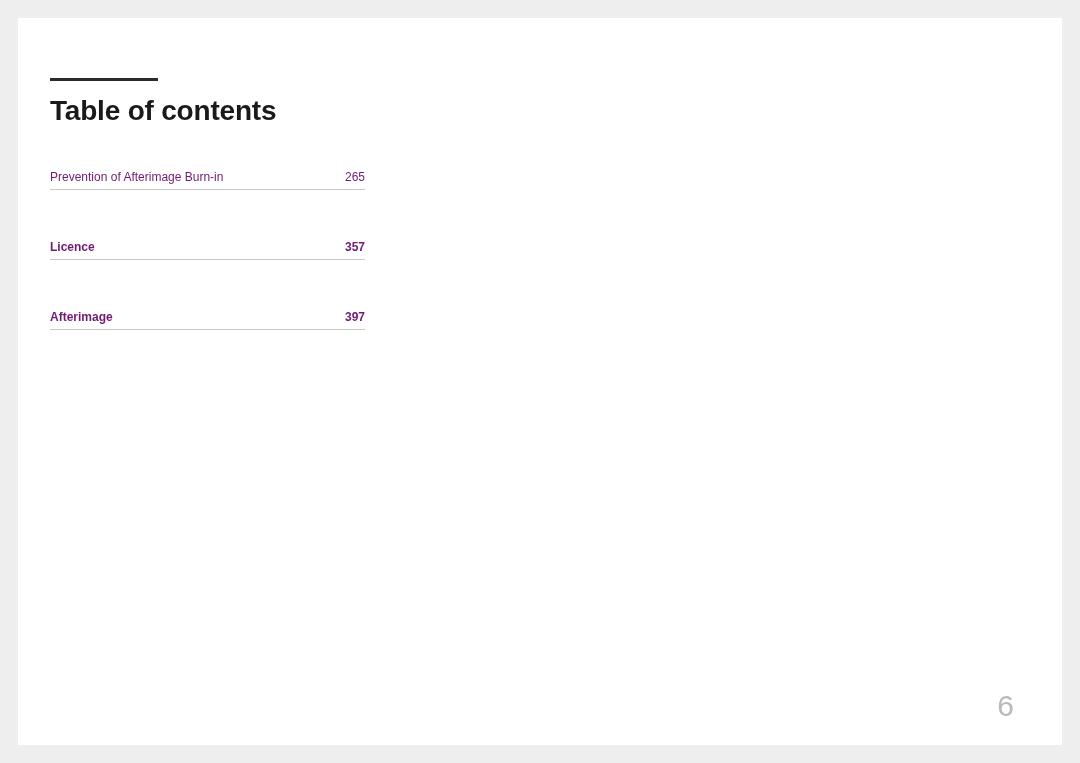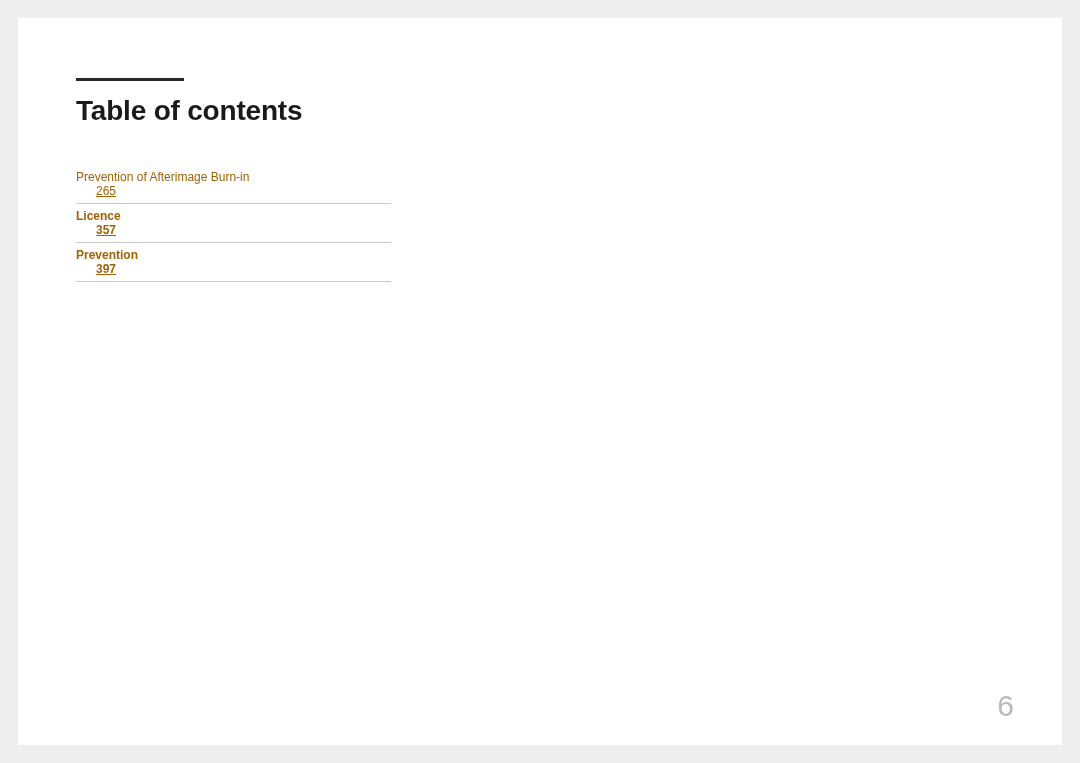--- a/index.html
+++ b/index.html
@@ -11,21 +11,21 @@
       background-color: #eeeeee;
       font-family: Arial, Helvetica, sans-serif;
       width: 1080px;
       height: 763px;
       padding: 18px;
     }
     .page {
       background-color: #ffffff;
       width: 100%;
       height: 100%;
-      padding: 60px 58px 40px 58px;
+      padding: 60px 58px 40px 32px;
       position: relative;
     }
     .heading-rule {
       border-top: 3px solid #2a2a2a;
       width: 108px;
       margin-bottom: 14px;
     }
     .page-title {
       font-size: 28px;
       font-weight: bold;
@@ -36,33 +36,32 @@
     .toc {
       width: 315px;
     }
     .toc-row {
       display: flex;
       justify-content: space-between;
       align-items: baseline;
       padding: 5px 0;
       border-bottom: 1px solid #c8c8c8;
       font-size: 12px;
-      color: #a16207;
-      flex-direction: column;
+      color: #701a75;
     }
     .toc-row.bold {
       font-weight: bold;
+      margin-top: 45px;
     }
     .toc-label {
       flex: 1;
     }
     .toc-page {
       text-align: right;
       min-width: 40px;
-      text-decoration: underline;
     }
     .page-number {
       position: absolute;
       bottom: 22px;
       right: 48px;
       font-size: 30px;
       color: #b9b9b9;
       font-weight: 300;
       font-family: "Helvetica Neue", Helvetica, Arial, sans-serif;
     }
@@ -77,19 +76,19 @@
   <div class="toc">
     <div class="toc-row">
       <span class="toc-label">Prevention of Afterimage Burn-in</span>
       <span class="toc-page">265</span>
     </div>
     <div class="toc-row bold">
       <span class="toc-label">Licence</span>
       <span class="toc-page">357</span>
     </div>
     <div class="toc-row bold">
-      <span class="toc-label">Prevention</span>
+      <span class="toc-label">Afterimage</span>
       <span class="toc-page">397</span>
     </div>
   </div>
 
   <div class="page-number">6</div>
 </div>
 
 </body></html>

